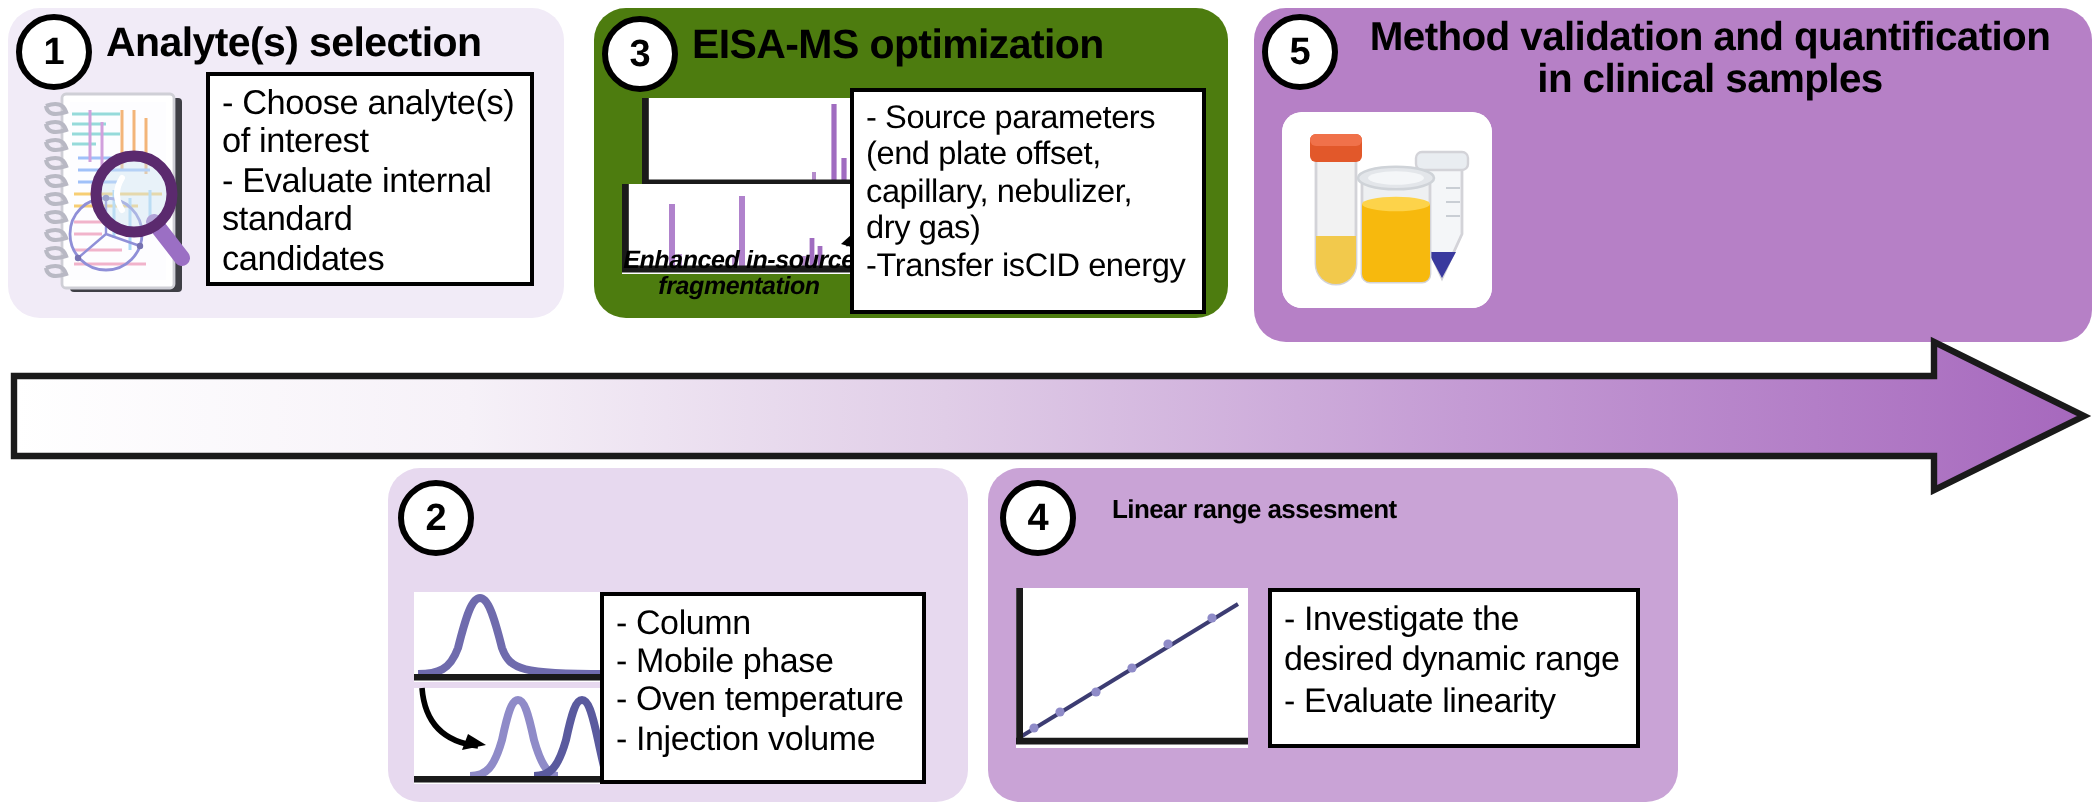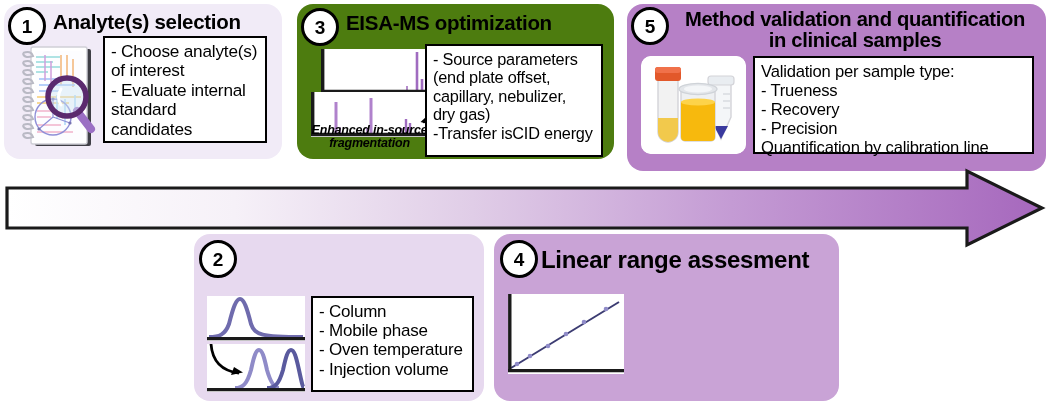--- a/index.html
+++ b/index.html
@@ -238,25 +238,20 @@
         </g>
 
         <path d="M40 33 h34 v48 a4 4 0 0 1 -4 4 h-26 a4 4 0 0 1 -4 -4 z" fill="#eef0f2" stroke="#d3d3d8" stroke-width="1.4"></path>
         <path d="M40 46 h34 v35 a4 4 0 0 1 -4 4 h-26 a4 4 0 0 1 -4 -4 z" fill="#f7b90d"></path>
         <ellipse cx="57" cy="46" rx="17" ry="3.6" fill="#fdd34a"></ellipse>
         <ellipse cx="57" cy="33" rx="19" ry="5.6" fill="#e3e6ea" stroke="#cfd3d8" stroke-width="1.3"></ellipse>
         <ellipse cx="57" cy="33" rx="14" ry="3.4" fill="#f4f6f8"></ellipse>
       </svg>
     </div>
 
-    <div class="textbox" style="left:126px; top:52px; width:281px; height:98px; font-size:16.6px; line-height:1.15;">Validation per sample type:
-- Trueness
-- Recovery
-- Precision
-Quantification by calibration line</div>
   </div>
 
   <div class="step-badge" style="left:631px; top:7px;">
     <span>5</span>
   </div>
 
   <div class="arrow-wrap">
     <svg width="1042" height="80" viewBox="0 0 1042 80">
       <defs>
         <linearGradient id="arrowGrad" x1="0" y1="0" x2="1" y2="0">
@@ -291,50 +286,53 @@
       </svg>
     </div>
 
     <div class="imgbox" style="left:13px; top:104px; width:52px; height:44px;">
       <svg width="52" height="44" viewBox="0 0 52 44">
         <path d="M4 6 q2 26 28 29" stroke="#000000" stroke-width="2.8" fill="none"></path>
         <path d="M27 29 l-3 8 l12 -2.5 z" fill="#000000"></path>
       </svg>
     </div>
 
-    <div class="textbox" style="left:117px; top:62px; width:163px; height:96px; font-size:17px;">- Column
+    <div class="textbox" style="left:106px; top:62px; width:163px; height:96px; font-size:17px;">- Column
 - Mobile phase
 - Oven temperature
 - Injection volume</div>
   </div>
 
   <div class="step-badge" style="left:199px; top:240px;">
     <span>2</span>
   </div>
 
   <div class="card" style="left:494px; top:234px; width:345px; height:167px; background:#c9a3d6;">
 
-    <div class="card-title" style="left:47px; top:14px; width:275px; font-size:24px;">Linear range assesment</div>
+    <div class="card-title" style="left:62px; top:14px; width:275px; font-size:13px;">Linear range assesment</div>
 
     <div class="imgbox" style="left:14px; top:60px; width:116px; height:80px; background:#ffffff;">
       <svg width="116" height="80" viewBox="0 0 116 80">
         <rect x="0" y="0" width="116" height="80" fill="#ffffff"></rect>
         <line x1="3" y1="74" x2="111" y2="8" stroke="#3c3c72" stroke-width="2"></line>
         <g fill="#8f8bc8">
           <circle cx="9" cy="70" r="2.3"></circle>
           <circle cx="22" cy="62" r="2.3"></circle>
           <circle cx="40" cy="52" r="2.3"></circle>
           <circle cx="58" cy="40" r="2.3"></circle>
           <circle cx="76" cy="28" r="2.3"></circle>
           <circle cx="98" cy="15" r="2.3"></circle>
         </g>
         <line x1="0" y1="76.6" x2="116" y2="76.6" stroke="#1a1a1a" stroke-width="3.4"></line>
         <line x1="1.8" y1="0" x2="1.8" y2="78" stroke="#1a1a1a" stroke-width="3.4"></line>
       </svg>
     </div>
 
+    <div class="textbox" style="left:140px; top:60px; width:186px; height:80px; font-size:17px; line-height:1.2;">- Investigate the
+desired dynamic range
+- Evaluate linearity</div>
   </div>
 
   <div class="step-badge" style="left:500px; top:240px;">
     <span>4</span>
   </div>
 
 </div>
 
 </body></html>

